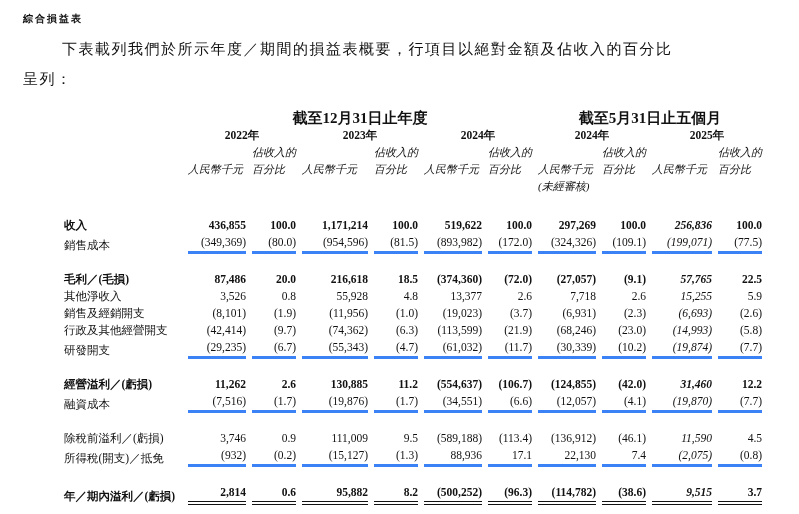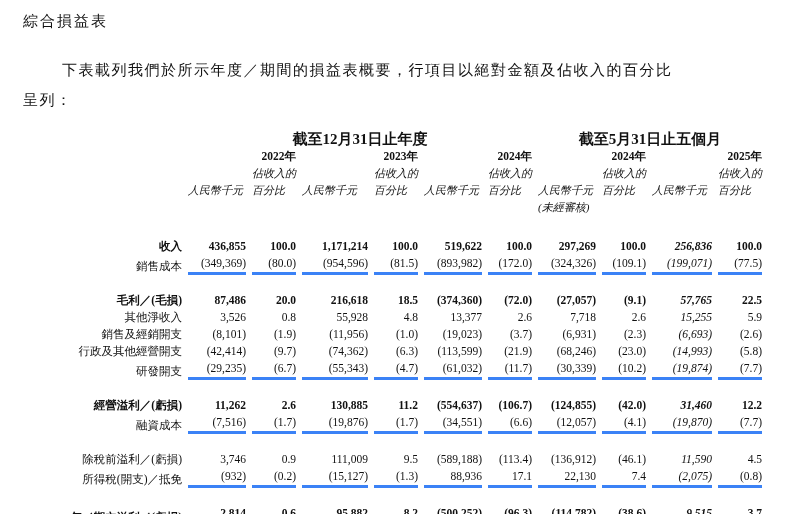--- a/index.html
+++ b/index.html
@@ -7,52 +7,52 @@
     background: #ffffff;
     color: #111111;
   }
   body {
     width: 799px; height: 514px;
     overflow: hidden;
     font-family: "Liberation Serif", "DejaVu Serif", serif;
   }
   .doc-title {
     margin: 12px 0 0 23px;
-    font-size: 15px;
-    font-weight: normal;
+    font-size: 10px;
+    font-weight: bold;
     letter-spacing: 2px;
   }
   .intro {
-    margin: 24px 23px 0 23px;
+    margin: 8px 23px 0 23px;
     font-size: 15px;
     line-height: 30px;
     letter-spacing: 1.5px;
   }
   .intro .line1 { display: block; padding-left: 39px; }
   .intro .line2 { display: block; }
 
   .table-wrap { margin: 16px 0 0 58px; }
   table.fin {
     border-collapse: separate;
     border-spacing: 6px 0;
     font-size: 11.5px;
     line-height: 15px;
     table-layout: fixed;
   }
   td { padding: 1px 0 1px 0; white-space: nowrap; vertical-align: bottom; }
-  td.label   { width: 118px; text-align: right; }
+  td.label   { width: 118px; text-align: left; }
   td.c-a1 { width: 58px; } td.c-p1 { width: 44px; }
   td.c-a2 { width: 66px; } td.c-p2 { width: 44px; }
   td.c-a3 { width: 58px; } td.c-p3 { width: 44px; }
   td.c-a4 { width: 58px; } td.c-p4 { width: 40px; }
   td.c-a5 { width: 60px; font-style: italic; } td.c-p5 { width: 44px; }
   td.num { text-align: right; }
   tr.bold td { font-weight: bold; }
   td.group-h { text-align: center; font-weight: bold; font-size: 15px; }
-  td.year-h  { text-align: right; font-weight: bold; font-size: 11.5px; }
+  td.year-h  { text-align: center; font-weight: bold; font-size: 11.5px; }
   td.sub-h   { text-align: left; font-style: italic; font-size: 11px; }
   tr.hdr-gap td { height: 20px; }
   tr.spacer td  { height: 15px; }
   td.rule-single { border-bottom: 3px solid #3b82f6; }
   td.rule-double { border-bottom: 4px double #111; margin-top: 36px; }
 </style>
 </head>
 <body>
 
 <div class="doc-title">綜合損益表</div>

